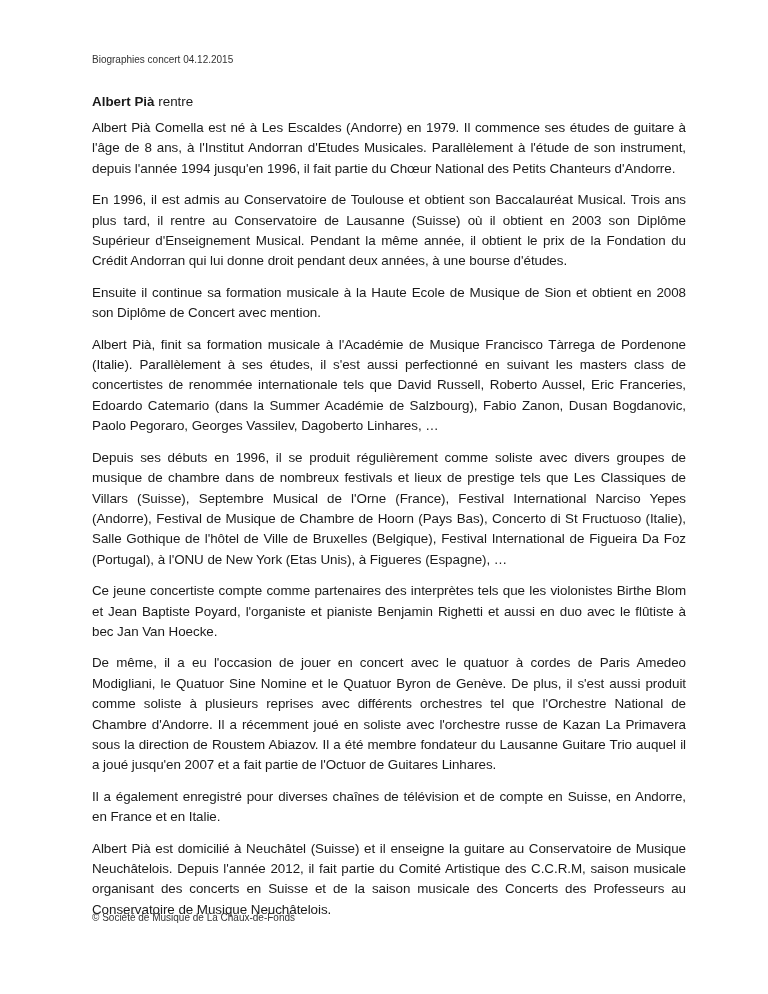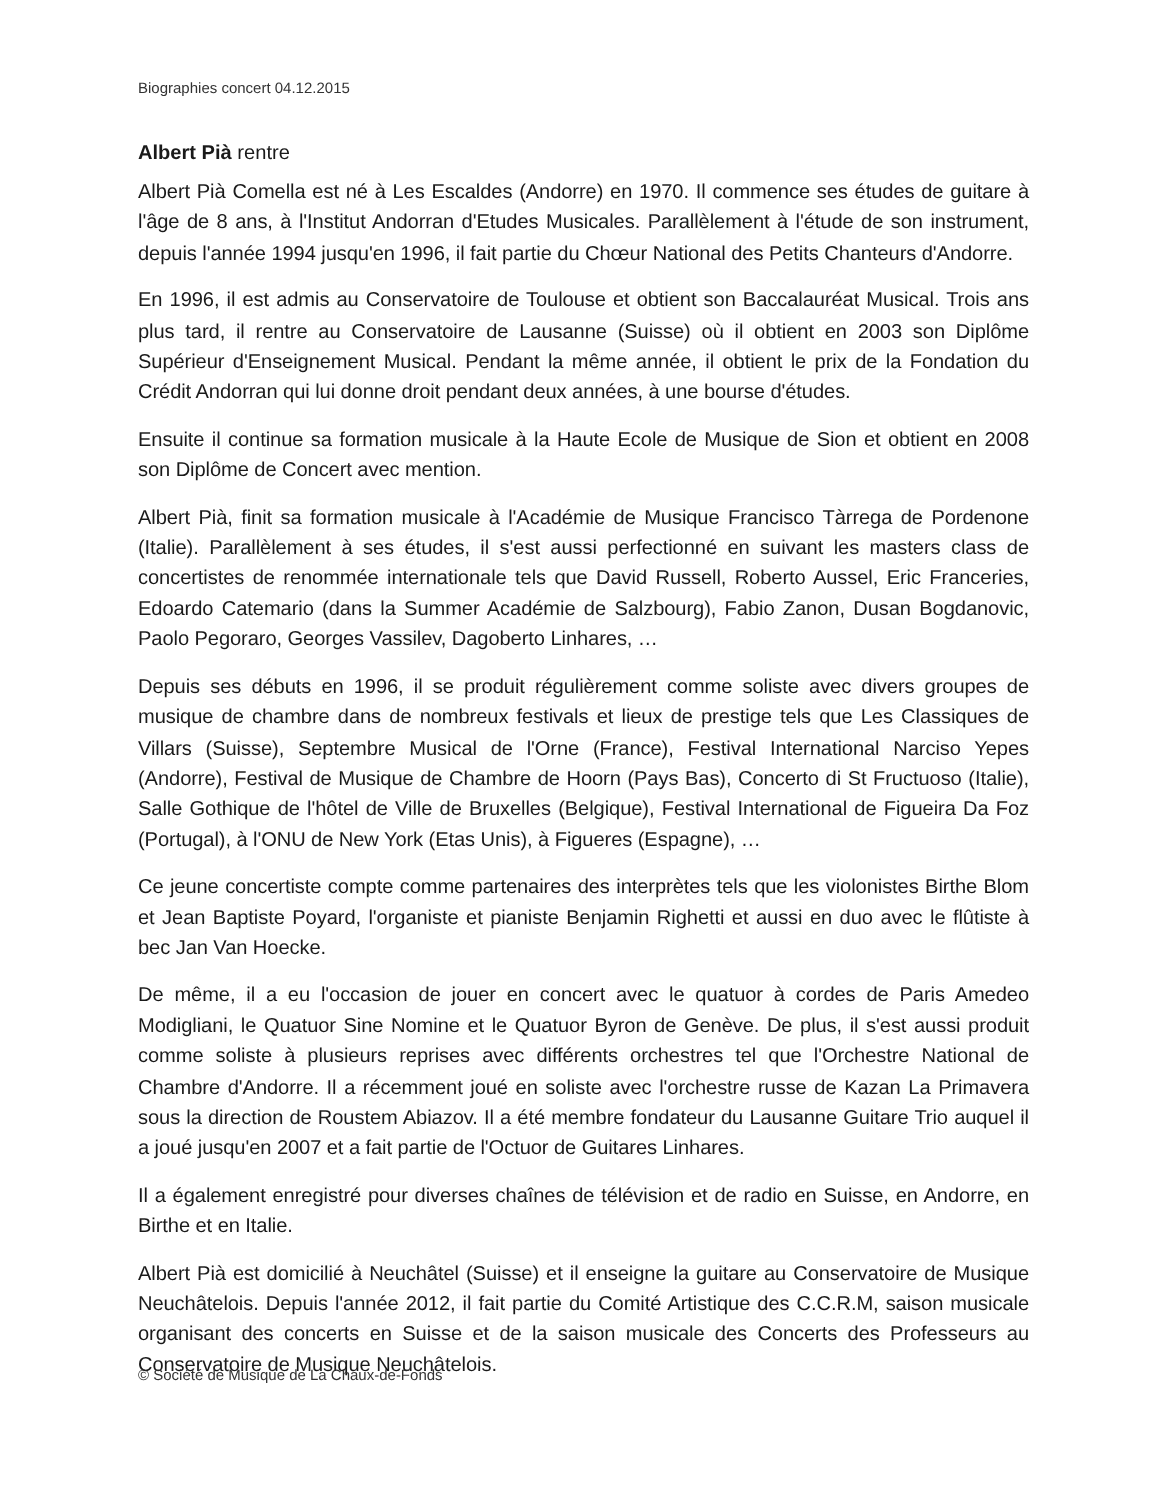--- a/index.html
+++ b/index.html
@@ -13,27 +13,27 @@
   .para { font-size: 13.4px; line-height: 20.4px; text-align: justify; margin: 0 0 11px 0; letter-spacing: -0.05px; }
 </style>
 </head>
 <body>
 
 <div class="header">Biographies concert 04.12.2015</div>
 
 <div class="content">
   <div class="section">
     <p class="bio-title"><b>Albert Pià</b><span> rentre</span></p>
-    <p class="para">Albert Pià Comella est né à Les Escaldes (Andorre) en 1970. Il commence ses études de guitare à l'âge de 8 ans, à l'Institut Andorran d'Etudes Musicales. Parallèlement à l'étude de son instrument, depuis l'année 1994 jusqu'en 1996, il fait partie du Chœur National des Petits Chanteurs d'Andorre.</p>
+    <p class="para">Albert Pià Comella est né à Les Escaldes (Andorre) en 1979. Il commence ses études de guitare à l'âge de 8 ans, à l'Institut Andorran d'Etudes Musicales. Parallèlement à l'étude de son instrument, depuis l'année 1994 jusqu'en 1996, il fait partie du Chœur National des Petits Chanteurs d'Andorre.</p>
     <p class="para">En 1996, il est admis au Conservatoire de Toulouse et obtient son Baccalauréat Musical. Trois ans plus tard, il rentre au Conservatoire de Lausanne (Suisse) où il obtient en 2003 son Diplôme Supérieur d'Enseignement Musical. Pendant la même année, il obtient le prix de la Fondation du Crédit Andorran qui lui donne droit pendant deux années, à une bourse d'études.</p>
     <p class="para">Ensuite il continue sa formation musicale à la Haute Ecole de Musique de Sion et obtient en 2008 son Diplôme de Concert avec mention.</p>
     <p class="para">Albert Pià, finit sa formation musicale à l'Académie de Musique Francisco Tàrrega de Pordenone (Italie). Parallèlement à ses études, il s'est aussi perfectionné en suivant les masters class de concertistes de renommée internationale tels que David Russell, Roberto Aussel, Eric Franceries, Edoardo Catemario (dans la Summer Académie de Salzbourg), Fabio Zanon, Dusan Bogdanovic, Paolo Pegoraro, Georges Vassilev, Dagoberto Linhares, …</p>
     <p class="para">Depuis ses débuts en 1996, il se produit régulièrement comme soliste avec divers groupes de musique de chambre dans de nombreux festivals et lieux de prestige tels que Les Classiques de Villars (Suisse), Septembre Musical de l'Orne (France), Festival International Narciso Yepes (Andorre), Festival de Musique de Chambre de Hoorn (Pays Bas), Concerto di St Fructuoso (Italie), Salle Gothique de l'hôtel de Ville de Bruxelles (Belgique), Festival International de Figueira Da Foz (Portugal), à l'ONU de New York (Etas Unis), à Figueres (Espagne), …</p>
     <p class="para">Ce jeune concertiste compte comme partenaires des interprètes tels que les violonistes Birthe Blom et Jean Baptiste Poyard, l'organiste et pianiste Benjamin Righetti et aussi en duo avec le flûtiste à bec Jan Van Hoecke.</p>
     <p class="para">De même, il a eu l'occasion de jouer en concert avec le quatuor à cordes de Paris Amedeo Modigliani, le Quatuor Sine Nomine et le Quatuor Byron de Genève. De plus, il s'est aussi produit comme soliste à plusieurs reprises avec différents orchestres tel que l'Orchestre National de Chambre d'Andorre. Il a récemment joué en soliste avec l'orchestre russe de Kazan La Primavera sous la direction de Roustem Abiazov. Il a été membre fondateur du Lausanne Guitare Trio auquel il a joué jusqu'en 2007 et a fait partie de l'Octuor de Guitares Linhares.</p>
-    <p class="para">Il a également enregistré pour diverses chaînes de télévision et de radio en Suisse, en Andorre, en Birthe et en Italie.</p>
+    <p class="para">Il a également enregistré pour diverses chaînes de télévision et de compte en Suisse, en Andorre, en France et en Italie.</p>
     <p class="para">Albert Pià est domicilié à Neuchâtel (Suisse) et il enseigne la guitare au Conservatoire de Musique Neuchâtelois. Depuis l'année 2012, il fait partie du Comité Artistique des C.C.R.M, saison musicale organisant des concerts en Suisse et de la saison musicale des Concerts des Professeurs au Conservatoire de Musique Neuchâtelois.</p>
 
   </div>
 
 </div>
 
 <div class="footer">© Société de Musique de La Chaux-de-Fonds</div>
 
 </body></html>

